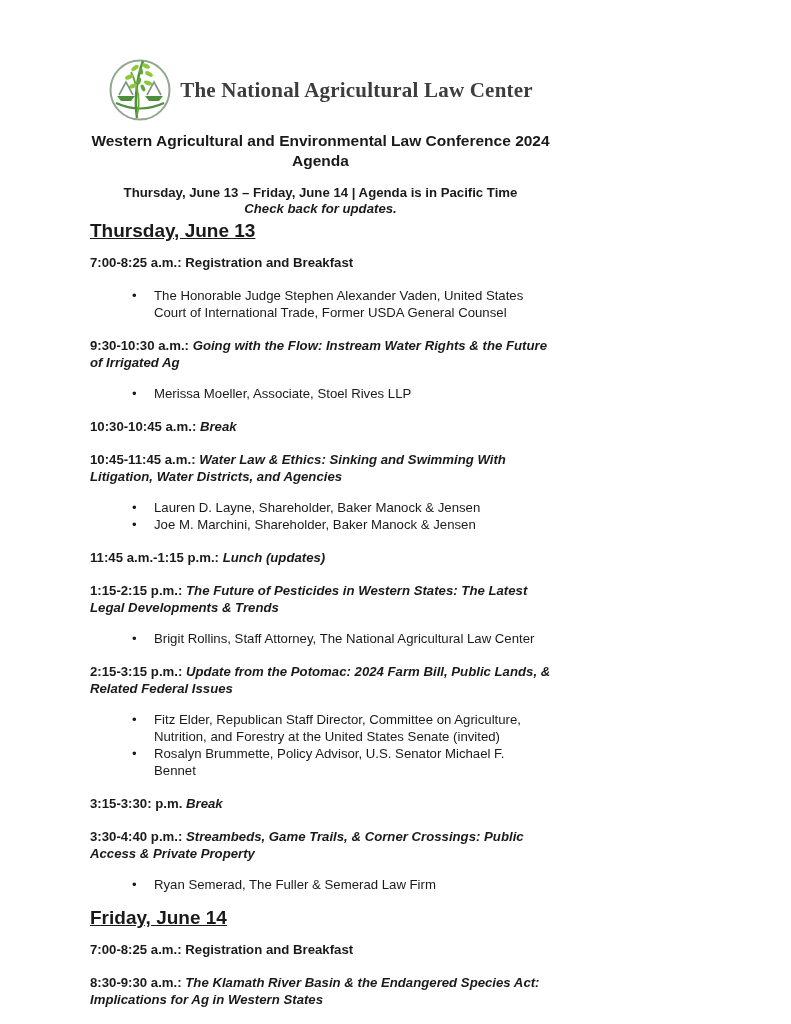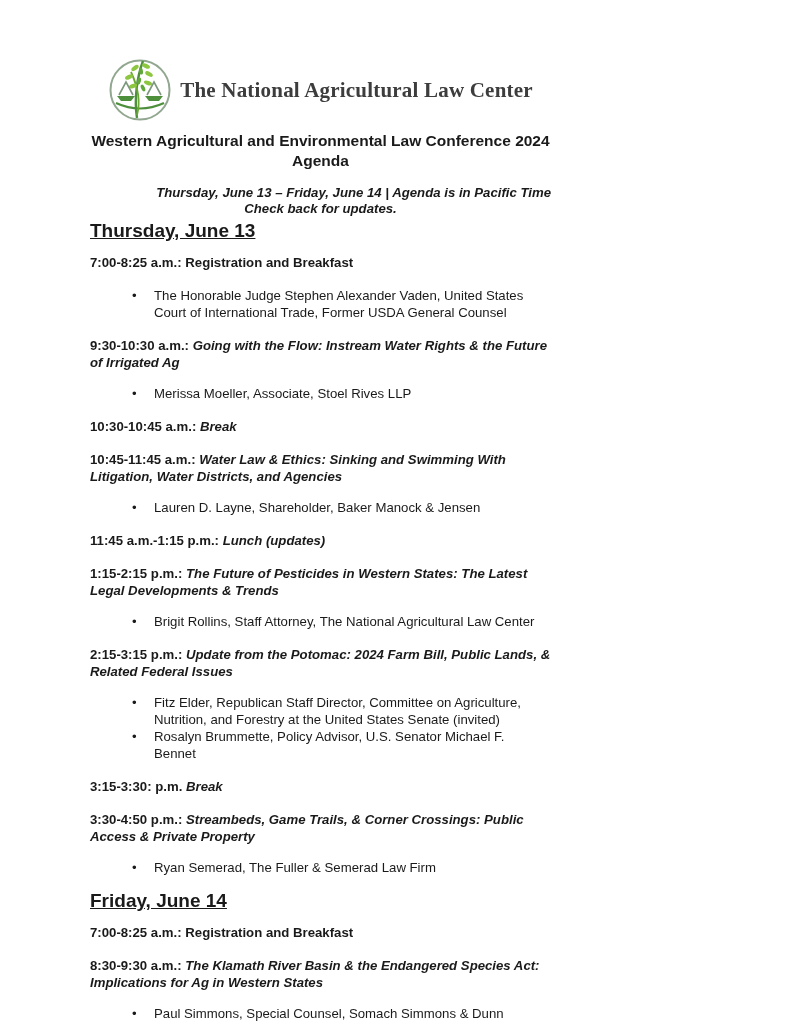--- a/index.html
+++ b/index.html
@@ -11,21 +11,21 @@
   .page { box-sizing:border-box; width:641px; padding:56px 90px 0 90px; }
 
   .logo-row { display:flex; align-items:center; justify-content:center; gap:8px; height:68px; }
   .logo-icon svg { display:block; }
   .logo-text {
     font-family:"Liberation Serif", serif;
     font-size:21px; font-weight:600; color:#3d3d3d; letter-spacing:0.2px;
   }
 
   .doc-title { text-align:center; font-weight:bold; font-size:15.5px; line-height:20px; margin:7px 0 0 0; }
-  .subtitle  { text-align:right; font-weight:bold; font-size:13.2px; line-height:16px; margin:14px 0 0 0;font-style:italic; }
+  .subtitle  { text-align:center; font-weight:bold; font-size:13.2px; line-height:16px; margin:14px 0 0 0; }
   .note      { text-align:center; font-weight:bold; font-style:italic; font-size:13.2px; line-height:16px; margin:0 0 5px 0; }
 
   .day-heading {
     font-weight:bold; text-decoration:underline; font-size:19px; line-height:17px;
     margin:0 0 15px 0;
   }
   .session { margin:0 0 16px 0; }
   .session-line { margin:0; font-size:13.2px; line-height:17px; font-weight:bold; }
   .stitle.italic { font-style:italic; }
   .speakers { margin:14px; padding:0; list-style:none; font-weight:normal; }
@@ -95,20 +95,21 @@
     </div>
 
     <div class="session">
       <p class="session-line"><span class="time">10:30-10:45 a.m.:</span> <span class="stitle italic">Break</span></p>
     </div>
 
     <div class="session">
       <p class="session-line"><span class="time">10:45-11:45 a.m.:</span> <span class="stitle italic">Water Law &amp; Ethics: Sinking and Swimming With Litigation, Water Districts, and Agencies</span></p>
       <ul class="speakers">
         <li>Lauren D. Layne, Shareholder, Baker Manock &amp; Jensen</li>
+        <li>Joe M. Marchini, Shareholder, Baker Manock &amp; Jensen</li>
       </ul>
     </div>
 
     <div class="session">
       <p class="session-line"><span class="time">11:45 a.m.-1:15 p.m.:</span> <span class="stitle italic">Lunch (updates)</span></p>
     </div>
 
     <div class="session">
       <p class="session-line"><span class="time">1:15-2:15 p.m.:</span> <span class="stitle italic">The Future of Pesticides in Western States: The Latest Legal Developments &amp; Trends</span></p>
       <ul class="speakers">
@@ -122,21 +123,21 @@
         <li>Fitz Elder, Republican Staff Director, Committee on Agriculture, Nutrition, and Forestry at the United States Senate (invited)</li>
         <li>Rosalyn Brummette, Policy Advisor, U.S. Senator Michael F. Bennet</li>
       </ul>
     </div>
 
     <div class="session">
       <p class="session-line"><span class="time">3:15-3:30: p.m.</span> <span class="stitle italic">Break</span></p>
     </div>
 
     <div class="session">
-      <p class="session-line"><span class="time">3:30-4:50 p.m.:</span> <span class="stitle italic">Streambeds, Game Trails, &amp; Corner Crossings: Public Access &amp; Private Property</span></p>
+      <p class="session-line"><span class="time">3:30-4:40 p.m.:</span> <span class="stitle italic">Streambeds, Game Trails, &amp; Corner Crossings: Public Access &amp; Private Property</span></p>
       <ul class="speakers">
         <li>Ryan Semerad, The Fuller &amp; Semerad Law Firm</li>
       </ul>
     </div>
   </div>
 
   <div class="day">
     <h2 class="day-heading">Friday, June 14</h2>
 
     <div class="session">

